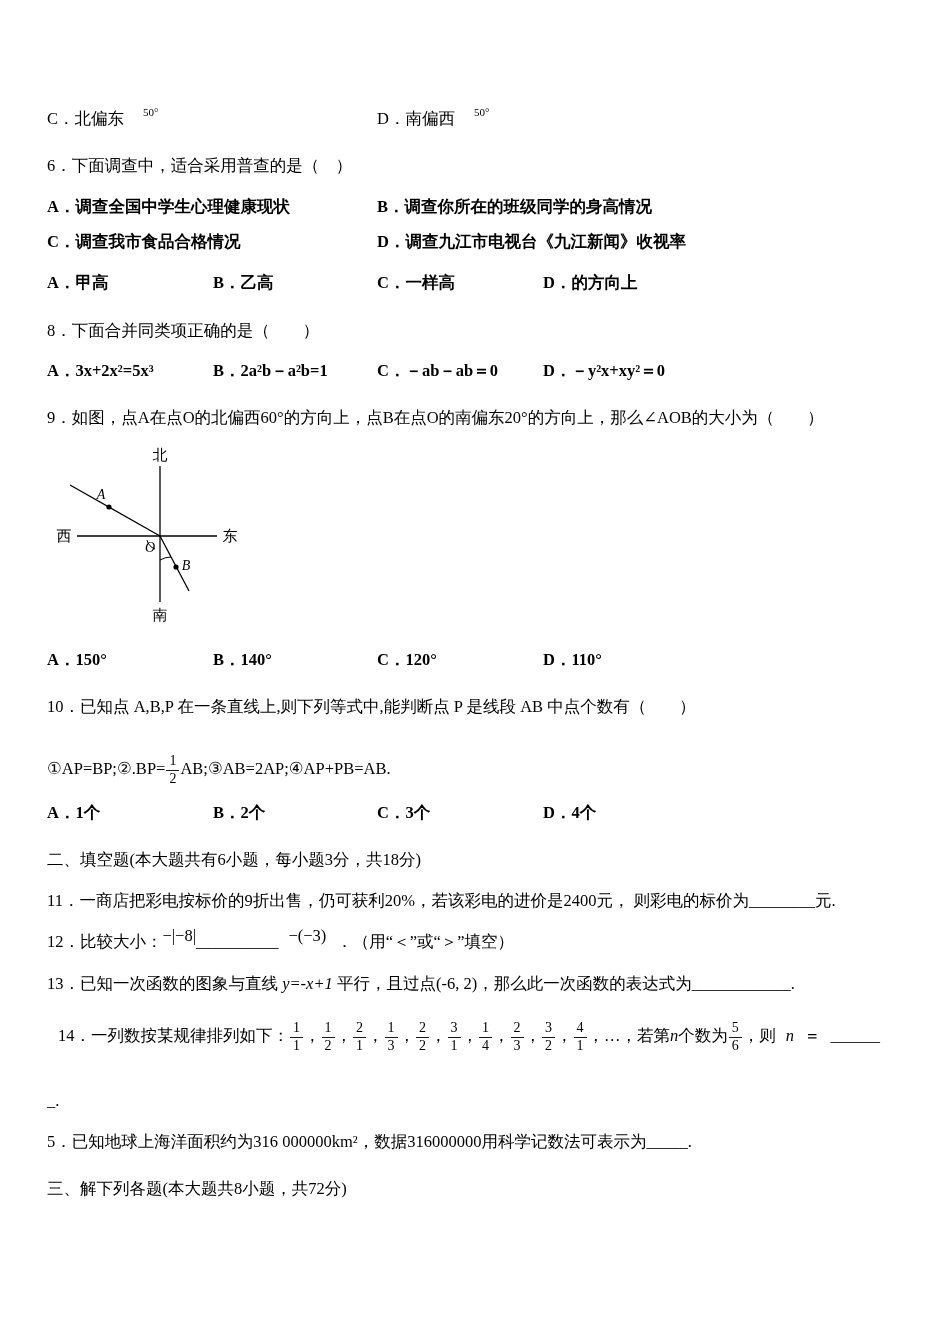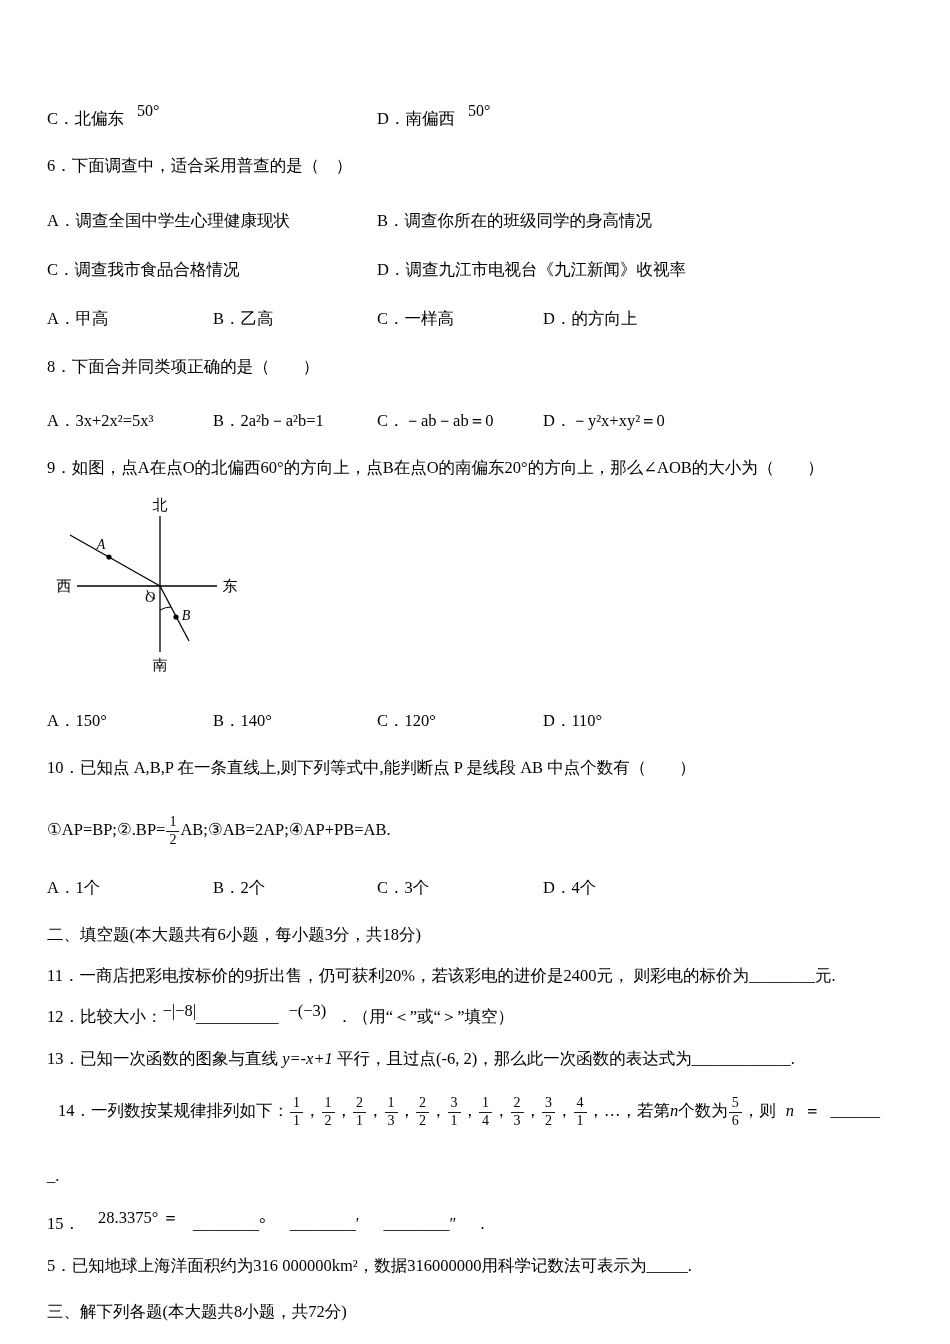--- a/index.html
+++ b/index.html
@@ -10,27 +10,27 @@
     margin: 0 auto;
     background: #ffffff;
     color: #000000;
     padding: 106px 46px 40px 47px;
     font-family: "Liberation Serif", "DejaVu Serif", serif;
     font-size: 16.5px;
     line-height: 1.6;
   }
   .q { margin-top: 15px; }
   .stem { line-height: 2.25; }
-  .opts { margin-top: 23px; }
+  .opts { margin-top: 9px; font-weight: bold; }
   .grid4 { display: grid; grid-template-columns: 166px 164px 166px 1fr; }
   .grid2 { display: grid; grid-template-columns: 330px 1fr; }
   .row2 { display: grid; grid-template-columns: 330px 1fr; }
   .section { margin-top: 20px; }
   .raise { position: relative; top: -6px; }
-  .sup50 { position: relative; top: -8px; font-size: 16px; margin-left: 13px; }
+  .sup50 { position: relative; top: -8px; font-size: 11px; margin-left: 19px; }
   .it { font-style: italic; }
   .frac {
     display: inline-flex;
     flex-direction: column;
     align-items: center;
     vertical-align: middle;
     font-size: 14px;
     line-height: 1.18;
     margin: 0 1px;
   }
@@ -197,29 +197,20 @@
           <span class="num">4</span>
           <span class="den">1</span>
         </span><span>，…，若第</span><span class="it">n</span><span>个数为</span><span class="frac">
           <span class="num">5</span>
           <span class="den">6</span>
         </span><span>，则</span><span class="it gap10">n</span><span class="gap10">＝</span><span class="gap10">______</span>
     </p>
     <p class="cont">_.</p>
   </div>
 
-  <div class="q q15line">
-    <p>
-      <span>15．</span><span class="raise gap18">28.3375° ＝</span>
-      <span class="pair gap10"><span>________</span><span>°</span></span>
-      <span class="pair"><span>________</span><span>′</span></span>
-      <span class="pair"><span>________</span><span>″</span></span>
-      <span>.</span>
-    </p>
-  </div>
 
   <div class="q">
     <p>5．已知地球上海洋面积约为316 000000km²，数据316000000用科学记数法可表示为_____.</p>
   </div>
 
   <p class="section">三、解下列各题(本大题共8小题，共72分)</p>
 
 </div>
 
 </body></html>

